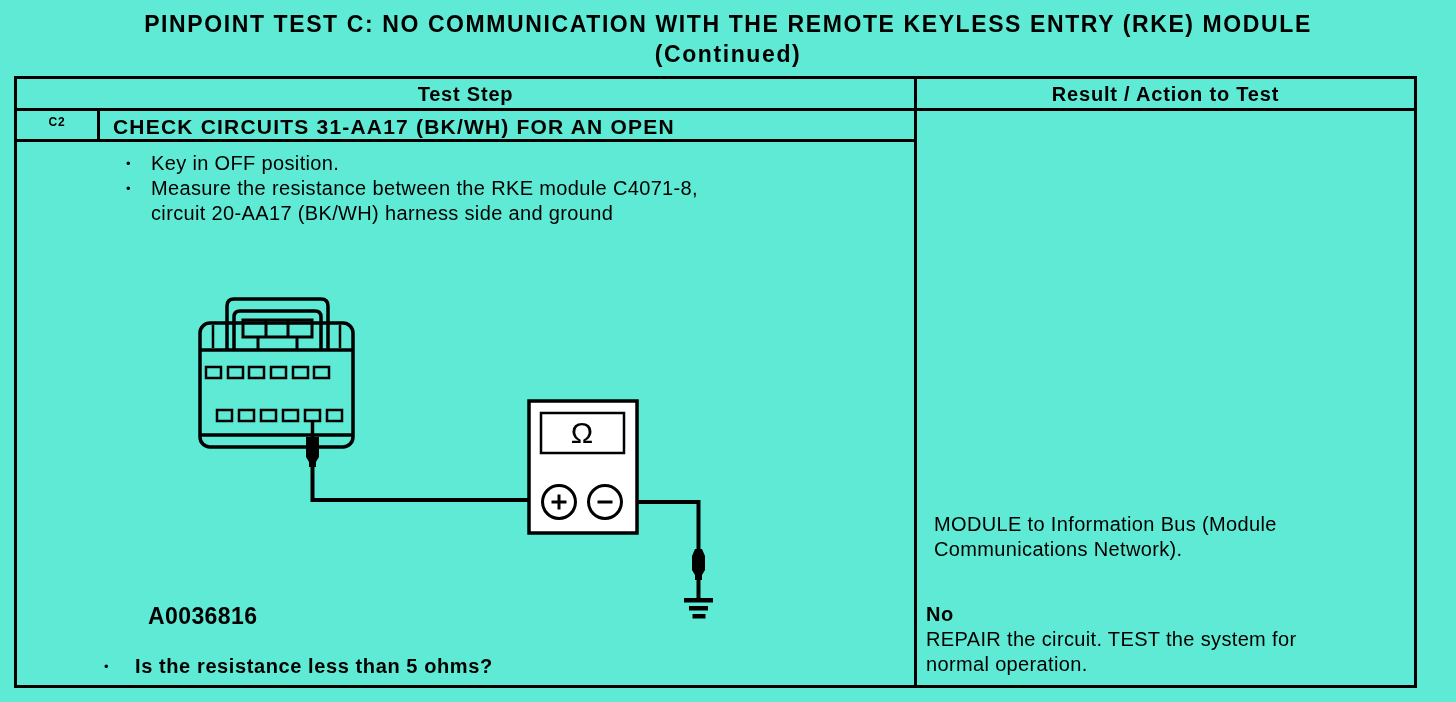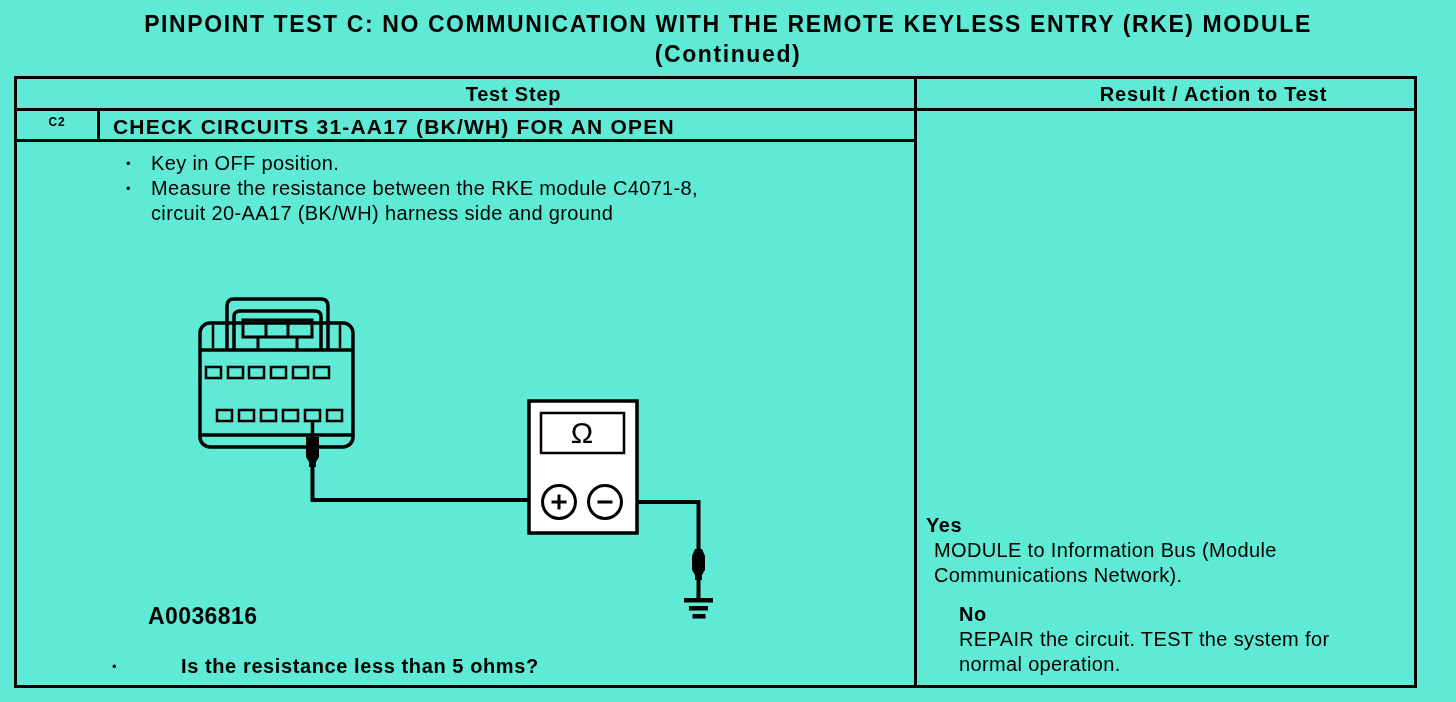--- a/index.html
+++ b/index.html
@@ -10,21 +10,21 @@
   .abs { position:absolute; }
   .line { position:absolute; background:#000; }
   .page-title {
     top:9px; left:0; width:1456px; text-align:center;
     font-weight:bold; font-size:23px; line-height:30px; letter-spacing:1.6px;
   }
   .tbl-border {
     left:14px; top:76px; width:1403px; height:612px;
     border:3px solid #000; box-sizing:border-box;
   }
-  .th { font-weight:bold; font-size:20px; letter-spacing:0.8px; text-align:center;padding-left:48px; }
+  .th { font-weight:bold; font-size:20px; letter-spacing:0.8px; text-align:center; }
   .step-id { font-weight:bold; font-size:12px; letter-spacing:0.8px; text-align:center; }
   .step-title { font-weight:bold; font-size:21px; letter-spacing:1.2px; }
   .body-text { font-size:20px; letter-spacing:0.35px; line-height:25px; }
   .bullet-row { display:flex; align-items:flex-start; }
   .bullet { flex:0 0 25px; font-size:13px; line-height:25px; }
   .bullet::before { content:"•"; }
   .q-bullet { flex:0 0 31px; font-size:13px; line-height:25px; }
   .q-bullet::before { content:"•"; }
   .question-text { font-weight:bold; font-size:20px; letter-spacing:0.6px; line-height:25px; }
   .fig-label { font-weight:bold; font-size:23px; letter-spacing:0.4px; }
@@ -123,27 +123,26 @@
 
     <g fill="#000">
       <rect x="504" y="313" width="29" height="4.5"></rect>
       <rect x="509" y="321" width="19" height="4.5"></rect>
       <rect x="512.5" y="329" width="13" height="4.5"></rect>
     </g>
   </svg>
 
   <div class="abs fig-label" style="left:148px; top:603px;">A0036816</div>
 
-  <div class="abs bullet-row" style="left:112px; top:654px; width:760px;gap:38px;">
+  <div class="abs bullet-row" style="left:104px; top:654px; width:760px;">
     <span class="q-bullet"></span>
     <span class="question-text">Is the resistance less than 5 ohms?</span>
   </div>
 
   <div class="abs" style="left:926px; top:512px; width:470px;">
-    <div class="result-answer">Yes</div>
     <div class="result-action yes-indent" style="width:400px;">MODULE to Information Bus (Module Communications Network).</div>
   </div>
-  <div class="abs" style="left:926px; top:601px; width:470px;margin-left:33px;">
+  <div class="abs" style="left:926px; top:601px; width:470px;">
     <div class="result-answer">No</div>
     <div class="result-action" style="width:435px;">REPAIR the circuit. TEST the system for normal operation.</div>
   </div>
 
 </div>
 
 </body></html>

